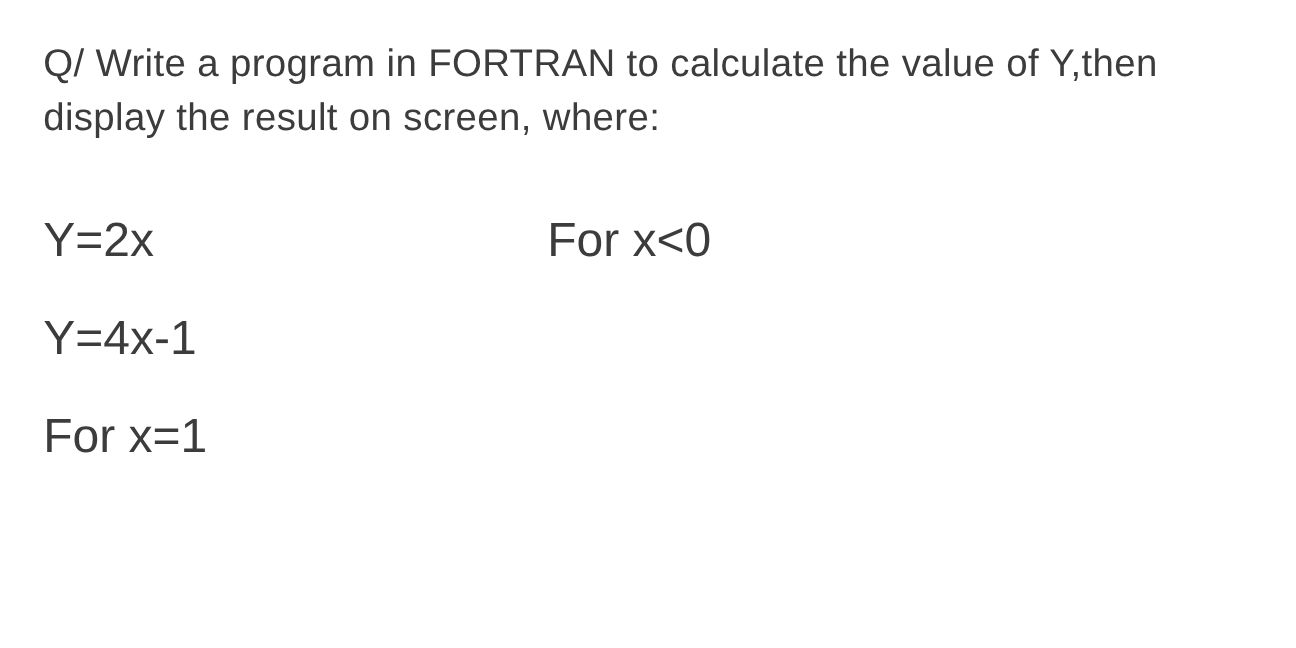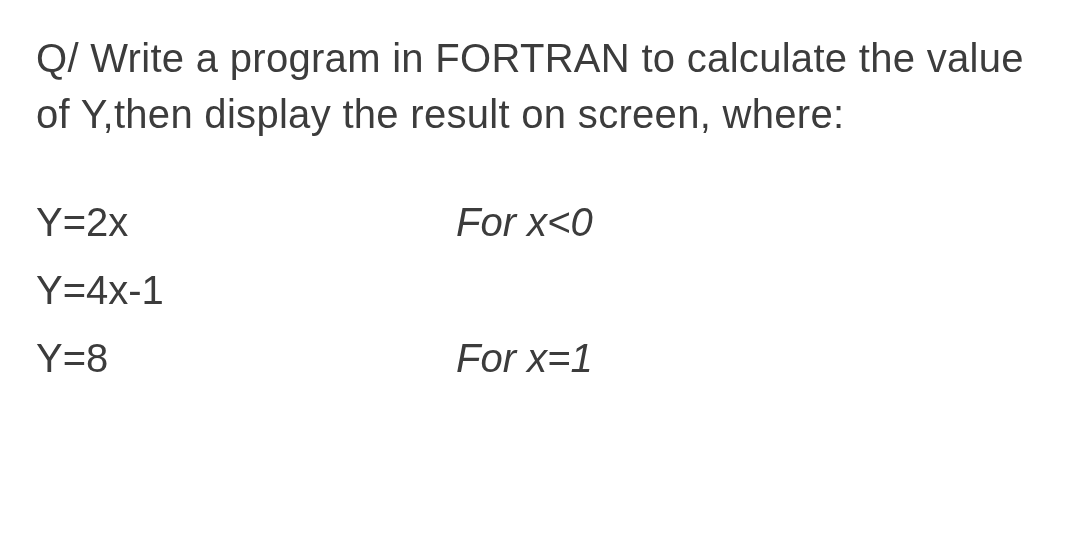--- a/index.html
+++ b/index.html
@@ -9,56 +9,54 @@
     }
     body {
       width: 1080px;
       height: 540px;
       background: #ffffff;
       font-family: Arial, Helvetica, sans-serif;
       color: #3a3a3a;
       padding: 30px 36px;
     }
     .question-text {
-      font-size: 40px;
+      font-size: 32px;
       line-height: 1.4;
       letter-spacing: 0.3px;
       color: #3c3c3c;
       margin-bottom: 52px;
     }
     .equations {
       display: flex;
       flex-direction: column;
-      gap: 12px;
+      gap: 26px;
     }
     .equation-row {
       display: flex;
       font-size: 40px;
       line-height: 1.4;
       color: #3c3c3c;
     }
     .equation-left {
       width: 420px;
       flex-shrink: 0;
     }
     .equation-right {
       flex: 1;
-      font-style: italic;
     }
   </style>
 </head>
 <body>
 
 <div class="question-text">Q/ Write a program in FORTRAN to calculate the value of Y,then display the result on screen, where:</div>
 
 <div class="equations">
   <div class="equation-row">
     <span class="equation-left">Y=2x</span>
     <span class="equation-right">For x&lt;0</span>
   </div>
   <div class="equation-row">
     <span class="equation-left">Y=4x-1</span>
   </div>
   <div class="equation-row">
-    <span class="equation-left">Y=8</span>
     <span class="equation-right">For x=1</span>
   </div>
 </div>
 
 </body></html>

